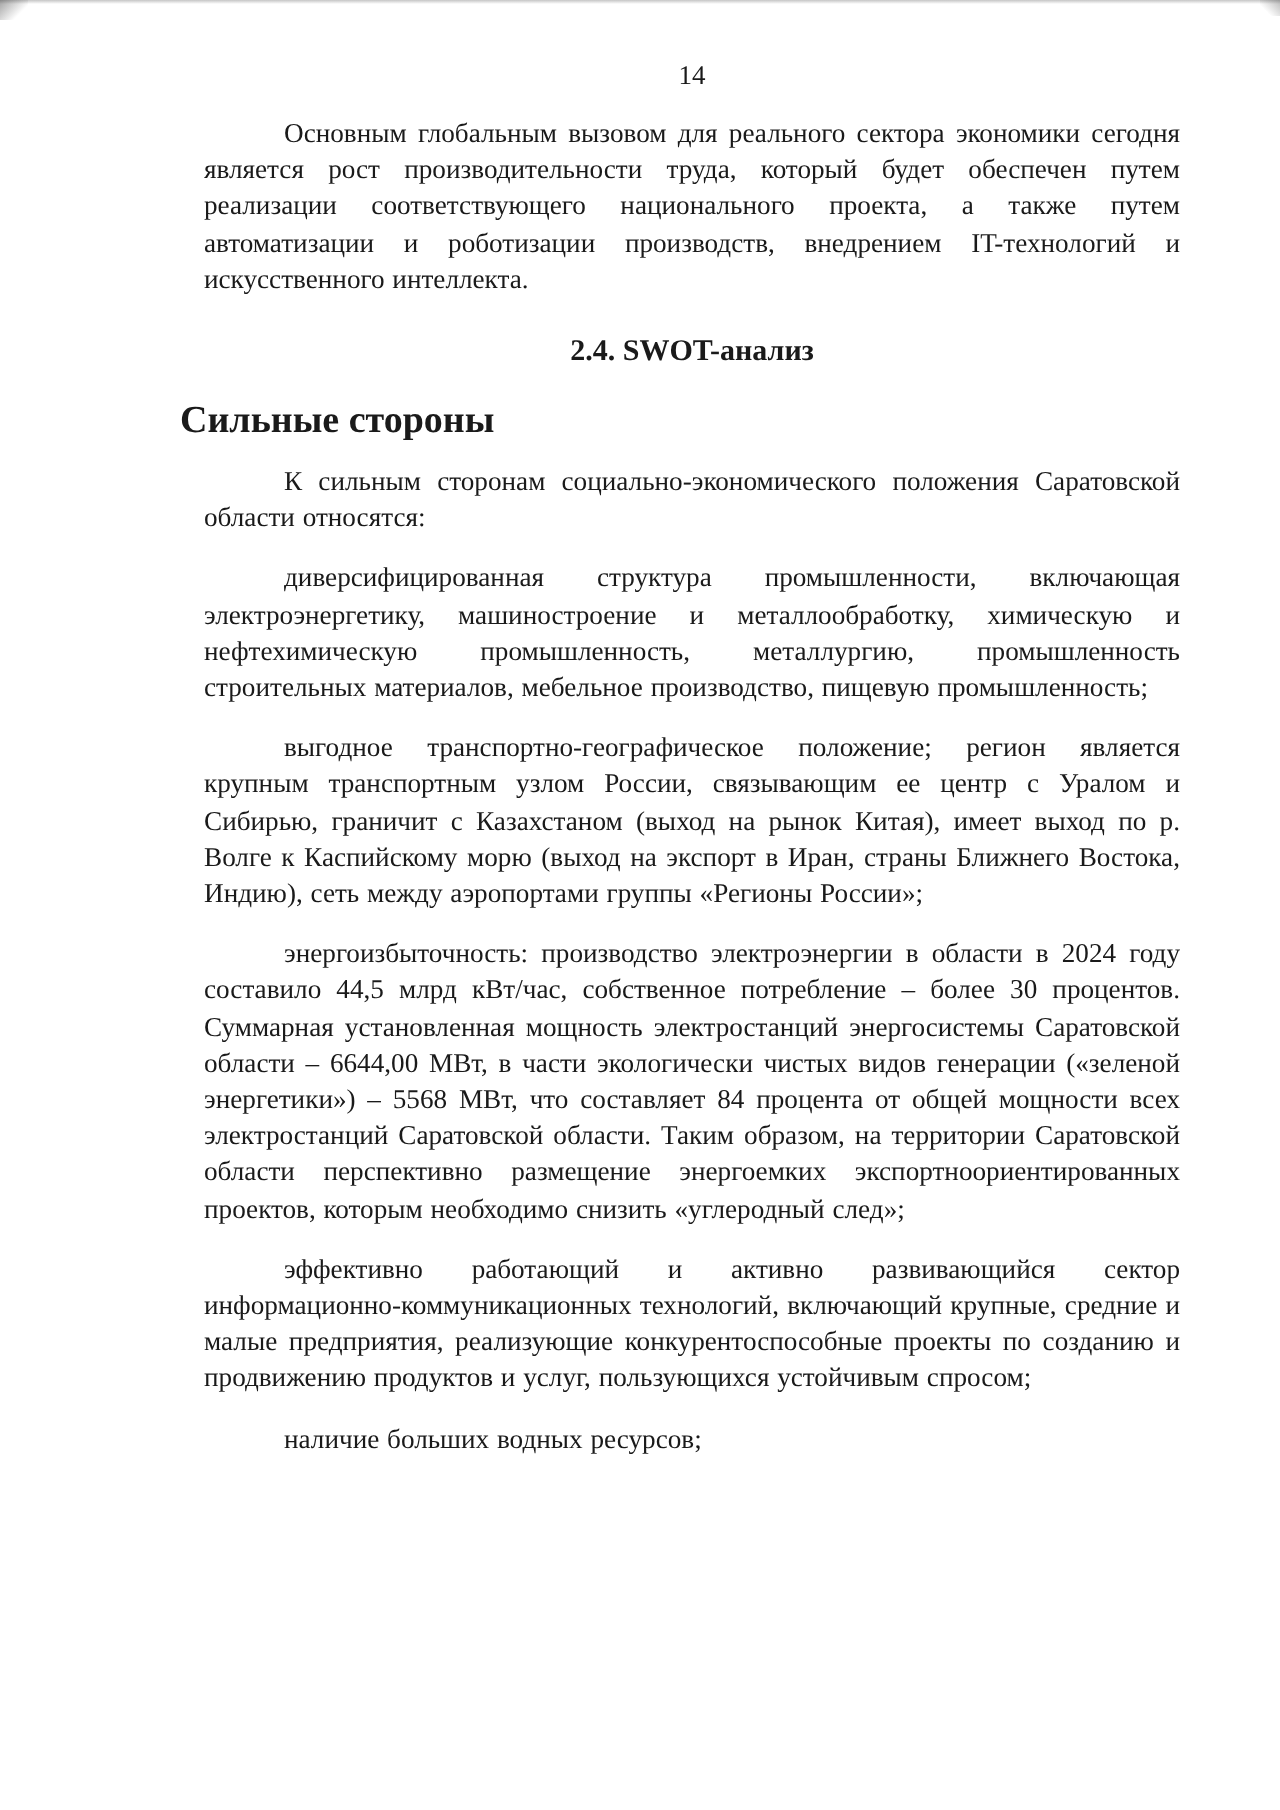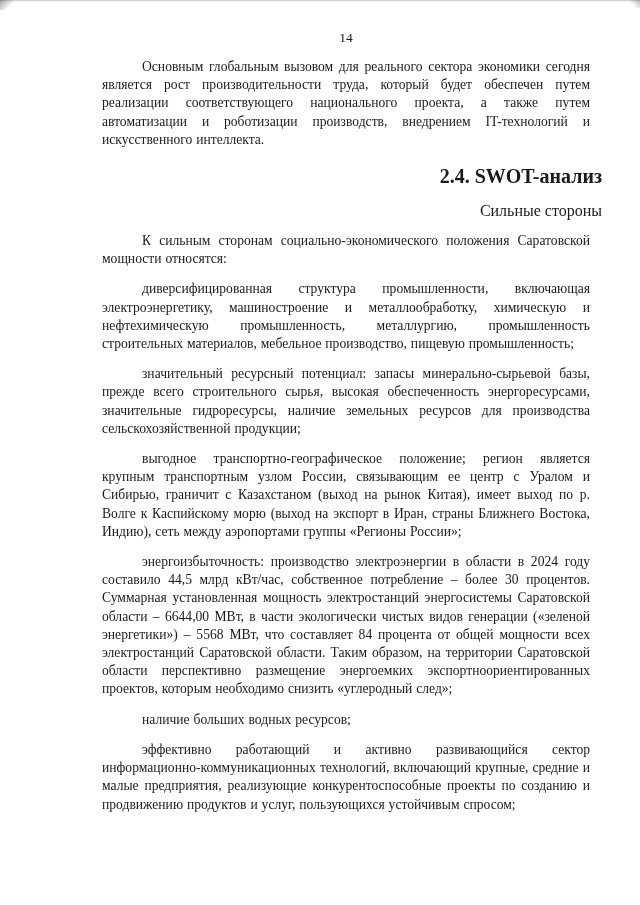--- a/index.html
+++ b/index.html
@@ -57,31 +57,31 @@
   p.body-par {
     margin: 12px;
     font-size: 13.6px;
     line-height: 18.2px;
     text-align: justify;
     text-indent: 40px;
     word-spacing: 0.5px;
   }
   h2.section-heading {
     margin: 18px 0 0 0;
-    font-size: 20px;
+    font-size: 15px;
     line-height: 18px;
-    text-align: right;
+    text-align: center;
     font-weight: bold;
   }
   h3.sub-heading {
     margin: 17px 0 0 0;
-    font-size: 16px;
+    font-size: 19px;
     line-height: 18px;
-    text-align: right;
-    font-weight: normal;
+    text-align: left;
+    font-weight: bold;
   }
   .after-heading {
     margin-top: 17px;
   }
 </style>
 </head>
 <body>
 
 <div class="page">
   <div class="artifact-top"></div>
@@ -90,22 +90,21 @@
 
   <div class="content">
     <div class="page-number">14</div>
 
     <p class="body-par">Основным глобальным вызовом для реального сектора экономики сегодня является рост производительности труда, который будет обеспечен путем реализации соответствующего национального проекта, а также путем автоматизации и роботизации производств, внедрением IT-технологий и искусственного интеллекта.</p>
 
     <h2 class="section-heading">2.4. SWOT-анализ</h2>
 
     <h3 class="sub-heading">Сильные стороны</h3>
 
-    <p class="body-par after-heading">К сильным сторонам социально-экономического положения Саратовской мощности относятся:</p>
+    <p class="body-par after-heading">К сильным сторонам социально-экономического положения Саратовской области относятся:</p>
 
     <p class="body-par">диверсифицированная структура промышленности, включающая электроэнергетику, машиностроение и металлообработку, химическую и нефтехимическую промышленность, металлургию, промышленность строительных материалов, мебельное производство, пищевую промышленность;</p>
-    <p class="body-par">значительный ресурсный потенциал: запасы минерально-сырьевой базы, прежде всего строительного сырья, высокая обеспеченность энергоресурсами, значительные гидроресурсы, наличие земельных ресурсов для производства сельскохозяйственной продукции;</p>
     <p class="body-par">выгодное транспортно-географическое положение; регион является крупным транспортным узлом России, связывающим ее центр с Уралом и Сибирью, граничит с Казахстаном (выход на рынок Китая), имеет выход по р. Волге к Каспийскому морю (выход на экспорт в Иран, страны Ближнего Востока, Индию), сеть между аэропортами группы «Регионы России»;</p>
     <p class="body-par">энергоизбыточность: производство электроэнергии в области в 2024 году составило 44,5 млрд кВт/час, собственное потребление – более 30 процентов. Суммарная установленная мощность электростанций энергосистемы Саратовской области – 6644,00 МВт, в части экологически чистых видов генерации («зеленой энергетики») – 5568 МВт, что составляет 84 процента от общей мощности всех электростанций Саратовской области. Таким образом, на территории Саратовской области перспективно размещение энергоемких экспортноориентированных проектов, которым необходимо снизить «углеродный след»;</p>
+    <p class="body-par">эффективно работающий и активно развивающийся сектор информационно-коммуникационных технологий, включающий крупные, средние и малые предприятия, реализующие конкурентоспособные проекты по созданию и продвижению продуктов и услуг, пользующихся устойчивым спросом;</p>
     <p class="body-par">наличие больших водных ресурсов;</p>
-    <p class="body-par">эффективно работающий и активно развивающийся сектор информационно-коммуникационных технологий, включающий крупные, средние и малые предприятия, реализующие конкурентоспособные проекты по созданию и продвижению продуктов и услуг, пользующихся устойчивым спросом;</p>
   </div>
 </div>
 
 </body></html>

